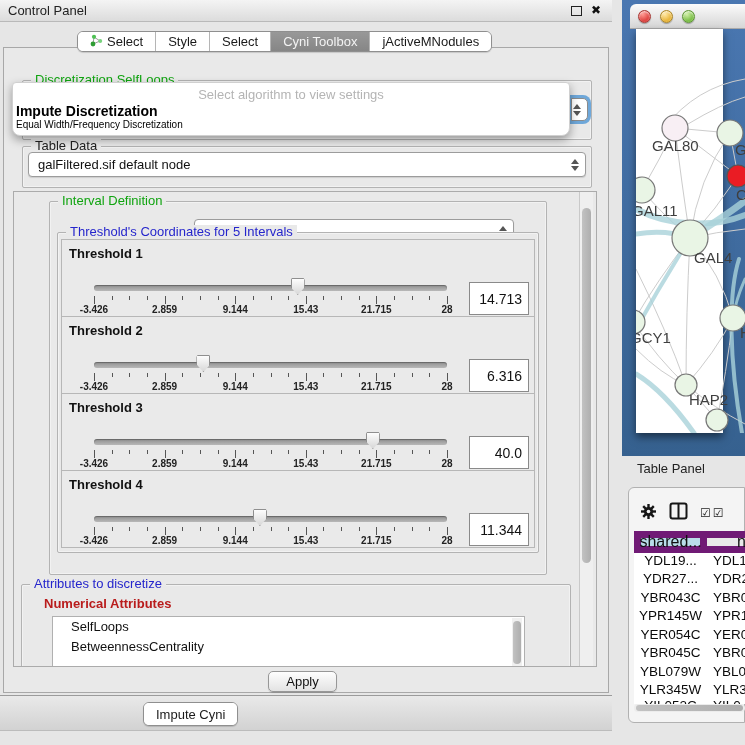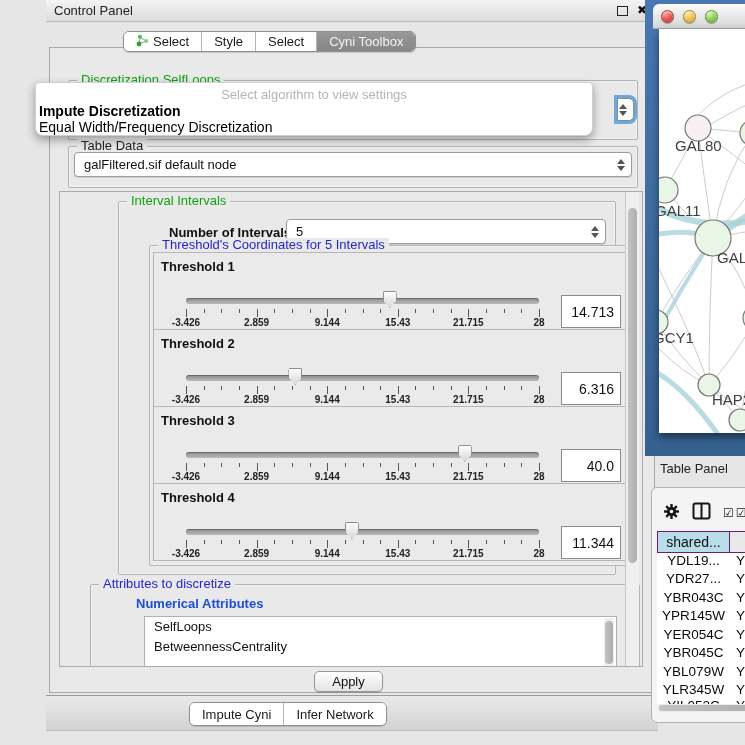--- a/index.html
+++ b/index.html
@@ -1,18 +1,18 @@
 <!DOCTYPE html>
 <html><head>
 <meta charset="utf-8">
 <style>
   html,body{margin:0;padding:0;background:#e6e6e6;}
   *{box-sizing:border-box;font-family:"Liberation Sans",sans-serif;}
   .stage{position:relative;width:745px;height:745px;overflow:hidden;background:#e6e6e6;}
-  .abs{position:absolute;margin-left:23px;}
+  .abs{position:absolute;}
 
   
   .cp{left:0;top:0;width:612px;height:745px;background:#e6e6e6;}
   .cp-titlebar{left:0;top:0;width:612px;height:22px;background:linear-gradient(#f4f4f4,#dcdcdc);
     border-bottom:1px solid #b9b9b9;font-size:13px;color:#222;line-height:22px;padding-left:8px;}
   .float-icon{left:571px;top:6px;width:11px;height:10px;border:1.5px solid #222;background:transparent;}
   .close-icon{left:591px;top:3px;font-size:12px;font-weight:bold;color:#111;font-family:"DejaVu Sans",sans-serif;}
 
   .panel-box{left:3px;top:47px;width:606px;height:646px;background:#e9e9e9;border:1px solid #a8a8a8;}
 
@@ -39,21 +39,21 @@
     display:flex;align-items:center;padding:0 22px 0 9px;box-shadow:0 1px 1px rgba(0,0,0,.12);}
   .stepper{position:absolute;right:6px;top:50%;transform:translateY(-50%);display:flex;flex-direction:column;gap:2px;}
   .stepper i{display:block;width:0;height:0;border-left:4px solid transparent;border-right:4px solid transparent;}
   .stepper .up{border-bottom:5px solid #555;} .stepper .dn{border-top:5px solid #555;}
 
   
   .popup{left:12px;top:82px;width:558px;height:54px;background:#fff;border:1px solid #d0d0d0;
     border-radius:4px 4px 8px 8px;box-shadow:0 4px 10px rgba(0,0,0,.35);z-index:50;}
   .popup .ph{position:absolute;left:0;top:4px;width:100%;text-align:center;font-size:13px;color:#b4b4b4;}
   .popup .opt1{position:absolute;left:3px;top:20px;font-size:14px;font-weight:bold;color:#000;}
-  .popup .opt2{position:absolute;left:3px;top:36px;font-size:14px;color:#000;}
+  .popup .opt2{position:absolute;left:3px;top:36px;font-size:10px;color:#000;}
   .focus-frag{left:571px;top:98px;width:17px;height:23px;background:#fff;border:1px solid #8b8b8b;
     border-radius:0 5px 5px 0;box-shadow:0 0 0 3px rgba(97,160,215,.9);z-index:40;}
 
   
   .scrollarea{left:13px;top:191px;width:584px;height:476px;border:1px solid #ababab;background:#e9e9e9;overflow:hidden;}
   .vscroll{left:579px;top:192px;width:14px;height:474px;background:#efefef;border-left:1px solid #c9c9c9;}
   .vscroll .thumb,.hthumb,.lthumb{background:linear-gradient(90deg,#c2c2c2,#aeaeae);border-radius:6px;}
   .vscroll .thumb{position:absolute;left:2px;top:16px;width:9px;height:355px;}
 
   
@@ -83,33 +83,33 @@
     box-shadow:0 1px 1px rgba(0,0,0,.15);}
 
   
   .netframe{left:622px;top:0;width:123px;height:456px;background:linear-gradient(#4a77b1,#36618f);}
   .net-titlebar{left:630px;top:4px;width:115px;height:25px;background:linear-gradient(#fbfbfb,#d6d6d6);
     border-radius:6px 0 0 0;border-bottom:1px solid #a9a9a9;display:flex;align-items:center;gap:9px;padding-left:8px;}
   .light{width:13px;height:13px;border-radius:50%;box-shadow:inset 0 1px 2px rgba(255,255,255,.8),0 1px 1px rgba(0,0,0,.3);}
   .lt-red{background:radial-gradient(circle at 35% 30%,#ff9a92,#df4744 60%);border:1px solid #a83733;}
   .lt-yellow{background:radial-gradient(circle at 35% 30%,#ffe9a8,#e9b73f 60%);border:1px solid #ab8626;}
   .lt-green{background:radial-gradient(circle at 35% 30%,#d2f0a9,#7fc14b 60%);border:1px solid #5d9633;}
-  .canvas{left:636px;top:29px;width:109px;height:404px;background:#fff;box-shadow:0 4px 8px rgba(0,0,0,.5);}
+  .canvas{left:636px;top:29px;width:87px;height:404px;background:#fff;box-shadow:0 4px 8px rgba(0,0,0,.5);}
   .canvas svg{display:block;}
   .edge{fill:none;stroke:#cccccc;stroke-width:1;}
   .edge-t{fill:none;stroke:#a9d2da;opacity:.8;stroke-linecap:round;}
   .nlabel{fill:#3f3f3f;font-size:15px;font-family:"Liberation Sans",sans-serif;}
 
   
   .tp-label{left:637px;top:461px;font-size:13px;color:#222;}
   .tpanel{left:628px;top:487px;width:117px;height:236px;background:#f4f4f4;border:1px solid #b1b1b1;border-radius:6px 0 0 6px;}
   .tp-toolbar{left:640px;top:500px;width:105px;height:26px;display:flex;align-items:center;gap:12px;}
   .cb-glyph{font-family:"DejaVu Sans",sans-serif;font-size:12px;color:#222;line-height:1;}
   .grid{left:634px;top:531px;width:111px;height:173px;background:#fff;overflow:hidden;}
-  .gh{position:absolute;top:0;height:22px;font-size:14px;color:#111;display:flex;align-items:center;justify-content:center;border:1px solid #701a75;}
+  .gh{position:absolute;top:0;height:22px;font-size:16px;color:#111;display:flex;align-items:center;justify-content:center;border:7px solid #701a75;}
   .gh1{left:0;width:73px;background:#b9dde9;}
   .gh2{left:73px;width:85px;background:#e9e9e9;border-left:none;}
   .grow{position:absolute;left:0;width:200px;height:19px;font-size:13.5px;color:#0a0a0a;}
   .grow .c1{position:absolute;left:0;width:73px;text-align:center;}
   .grow .c2{position:absolute;left:79px;white-space:nowrap;}
   .hscroll{left:634px;top:704px;width:111px;height:8px;background:#ececec;border-radius:4px;}
   .hthumb{position:absolute;left:2px;top:1px;width:107px;height:6px;}
 </style>
 </head>
 <body>
@@ -141,20 +141,23 @@
       </div>
       <div class="seg">
           <span>Style</span>
         </div>
       <div class="seg">
           <span>Select</span>
         </div>
       <div class="seg sel">
           <span>Cyni Toolbox</span>
         </div>
+      <div class="seg">
+          <span>jActiveMNodules</span>
+        </div>
     </div>
 
     <div class="abs group" style="left:22px;top:80px;width:570px;height:60px;">
       <span class="gtitle gt-green">Discretization SelfLoops</span>
     </div>
 
     <div class="abs focus-frag">
       <span class="stepper">
           <i class="up"></i>
           <i class="dn"></i>
@@ -168,32 +171,32 @@
       <span>galFiltered.sif default node</span>
       <span class="stepper">
           <i class="up"></i>
           <i class="dn"></i>
         </span>
     </div>
 
     <div class="abs scrollarea">
 
       <div class="abs group" style="left:35px;top:9px;width:498px;height:374px;">
-        <span class="gtitle gt-green">Interval Intervals</span>
+        <span class="gtitle gt-green">Interval Definition</span>
 
         <span class="abs" style="left:27px;top:23px;font-size:13px;font-weight:bold;color:#111;">Number of Intervals</span>
         <div class="abs combo" style="left:144px;top:17px;width:320px;">
           <span>5</span>
           <span class="stepper">
               <i class="up"></i>
               <i class="dn"></i>
             </span>
         </div>
 
-        <div class="abs group" style="left:7px;top:43px;width:482px;height:321px;background:#e9e9e9;">
+        <div class="abs group" style="left:7px;top:30px;width:482px;height:321px;background:#e9e9e9;">
           <span class="gtitle gt-blue" style="background:#e9e9e9;">Threshold's Coordinates for 5 Intervals</span>
 
           <div class="tblock" style="top:6px;">
             <span class="tlabel">Threshold 1</span>
             <div class="slider">
               <div class="track"></div>
               <div class="ticks">
                   <span class="major" style="left: 0%;"></span>
                   <span class="minor" style="left: 5%;"></span>
                   <span class="minor" style="left: 10%;"></span>
@@ -346,44 +349,41 @@
                 </div>
               <span class="thumb" style="left: calc(47% - 7px);"></span>
             </div>
             <div class="valuebox">11.344</div>
           </div>
         </div>
       </div>
 
       <div class="abs group" style="left:7px;top:392px;width:550px;height:110px;">
         <span class="gtitle gt-blue">Attributes to discretize</span>
-        <span class="abs" style="left:22px;top:11px;font-size:13px;font-weight:bold;color:#1d4ed8;">Numerical Attributes</span>
-        <div class="abs attr-list" style="left:30px;top:31px;width:473px;height:52px;">
+        <span class="abs" style="left:22px;top:11px;font-size:13px;font-weight:bold;color:#b91c1c;">Numerical Attributes</span>
+        <div class="abs attr-list" style="left:30px;top:31px;width:473px;height:52px;padding-left:9px;">
           <div class="item">SelfLoops</div>
           <div class="item">BetweennessCentrality</div>
           <div class="lscroll">
               <div class="lthumb"></div>
             </div>
         </div>
       </div>
     </div>
 
     <div class="abs vscroll">
         <div class="thumb"></div>
       </div>
 
     <div class="abs apply-btn">Apply</div>
 
     <div class="abs bottom-strip"></div>
     <div class="abs seg-strip bottom-tabs">
       <div class="seg">
           <span>Impute Cyni</span>
-        </div>
-      <div class="seg">
-          <span>Infer Network</span>
         </div>
     </div>
   </section>
 
   <div class="abs popup">
     <div class="ph">Select algorithm to view settings</div>
     <div class="opt1">Impute Discretization</div>
     <div class="opt2">Equal Width/Frequency Discretization</div>
   </div>
 

